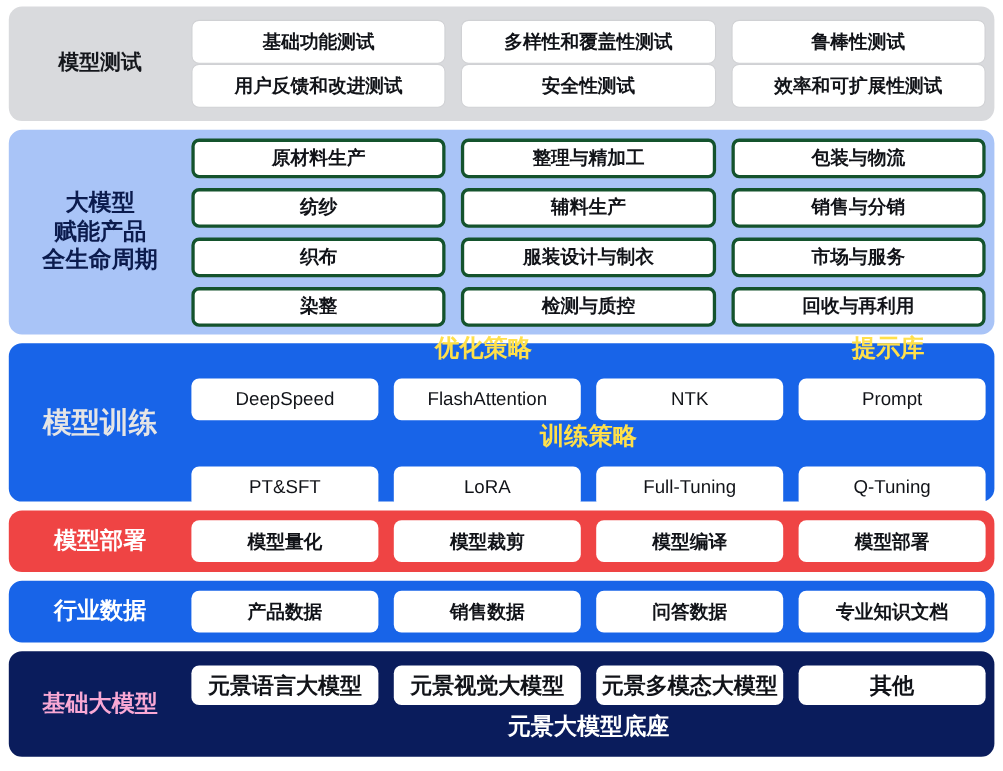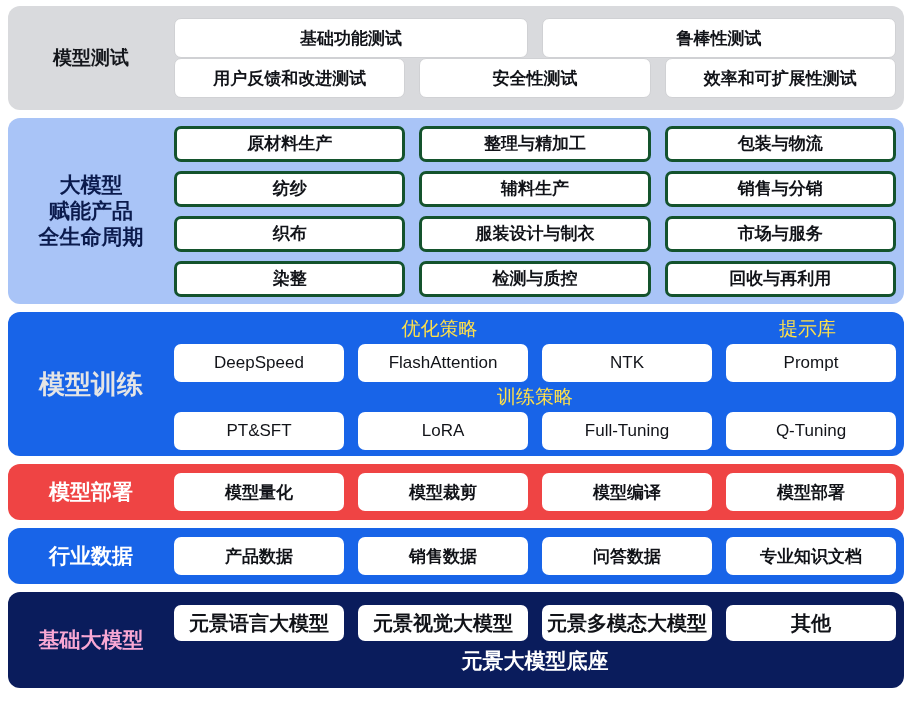--- a/index.html
+++ b/index.html
@@ -78,26 +78,26 @@
   #band-train .band-label { color: #e5e5e5; font-size: 26px; }
   #band-train .band-body { gap: 4px; }
   #band-train .sub-row {
     display: flex;
     gap: 14px;
   }
   #band-train .sub-title {
     flex: 1 1 0;
     text-align: center;
     color: #ffe04a;
-    font-weight: normal;
-    font-size: 19px;
+    font-weight: bold;
+    font-size: 22px;
     height: 22px;
     line-height: 22px;
   }
-  #band-train .cell { height: 38px; font-weight: normal; font-size: 17px; }
+  #band-train .cell { height: 38px; font-weight: normal; font-size: 17px; margin-top: 12px; }
 
   
   #band-deploy { background: #ef4444; height: 56px; align-items: center; }
   #band-deploy .band-label { color: #ffffff; font-size: 21px; }
   #band-deploy .cell { height: 38px; }
 
   
   #band-data { background: #1864e8; height: 56px; align-items: center; justify-content: space-between; }
   #band-data .band-label { color: #ffffff; font-size: 21px; }
   #band-data .cell { height: 38px; }
@@ -119,20 +119,21 @@
 </head>
 <body>
 
 <div id="page">
 
   <div class="band" id="band-test">
     <div class="band-label">模型测试</div>
     <div class="band-body">
       <div class="row">
         <div class="cell">基础功能测试</div>
+        <div class="cell">多样性和覆盖性测试</div>
         <div class="cell">鲁棒性测试</div>
       </div>
       <div class="row">
         <div class="cell">用户反馈和改进测试</div>
         <div class="cell">安全性测试</div>
         <div class="cell">效率和可扩展性测试</div>
       </div>
     </div>
   </div>
 

